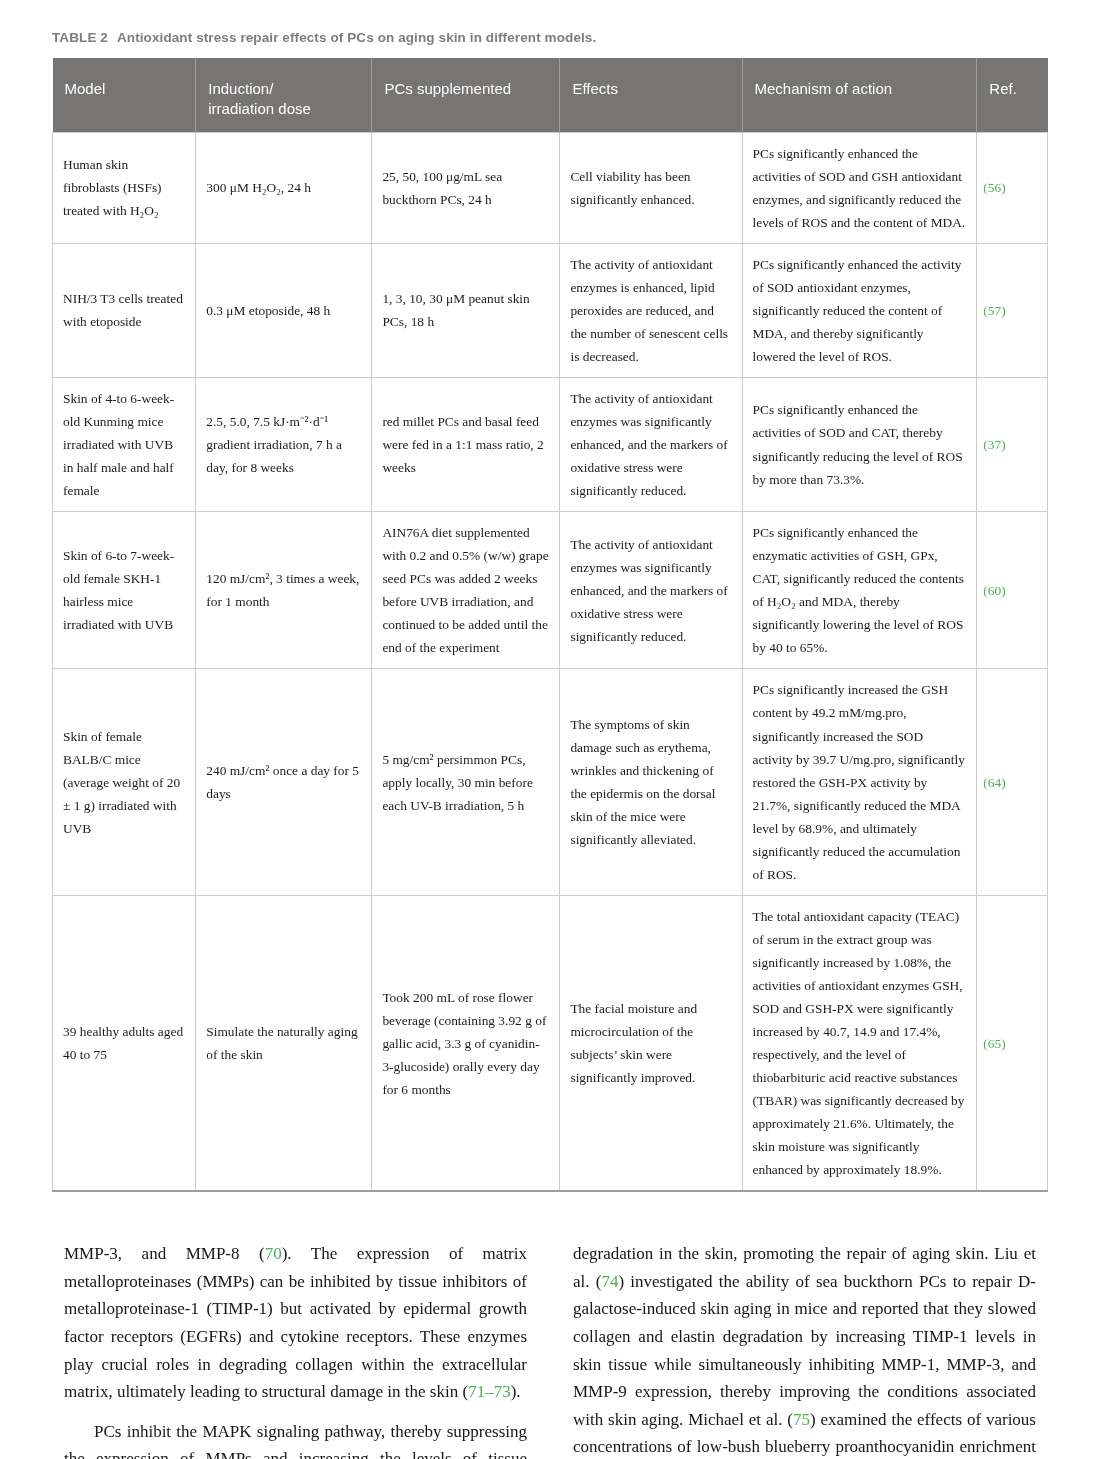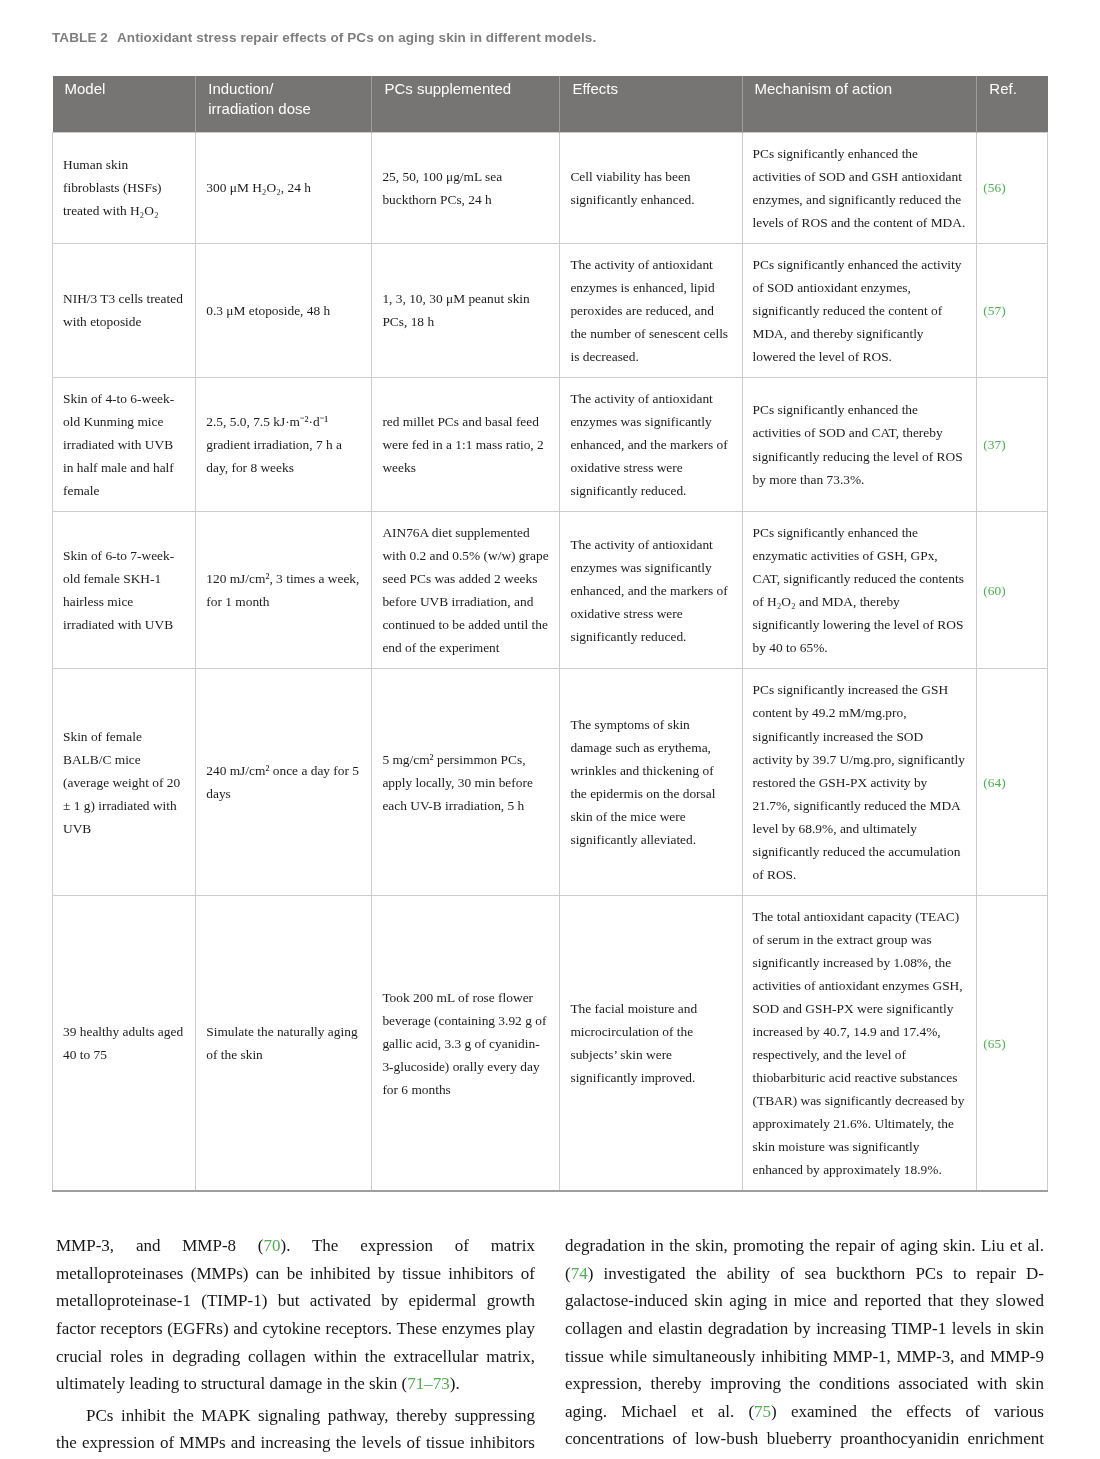--- a/index.html
+++ b/index.html
@@ -9,45 +9,45 @@
     --grid:#cccccc;
     --grid-dark:#9d9d9c;
     --ink:#1c1c1c;
   }
   html,body{margin:0;padding:0;background:#ffffff;}
   body{width:1100px;font-family:"Liberation Serif",serif;color:var(--ink);}
   .page{width:996px;margin:0 auto;padding-top:30px;}
 
   
   .caption{font-family:"Liberation Sans",sans-serif;font-size:13.5px;color:var(--caption-gray);
-           font-weight:bold;margin:0 0 31px 0;letter-spacing:.1px;}
+           font-weight:bold;margin:0 0 13px 0;letter-spacing:.1px;}
   .cap-label{margin-right:9px;}
 
   
   table{border-collapse:collapse;width:100%;table-layout:fixed;}
   thead th{
     background:var(--header-bg);color:#ffffff;
     font-family:"Liberation Sans",sans-serif;font-size:15px;font-weight:500;
-    text-align:left;vertical-align:top;padding:3px 12px 12px 12px;
+    text-align:left;vertical-align:top;padding:21px 12px 12px 12px;
     border-right:1px solid #9e9e9d;white-space:pre-line;line-height:1.35;
   }
   thead th:last-child{border-right:none;}
   tbody td{
     border:1px solid var(--grid);
     font-size:13.4px;line-height:1.72;
     padding:9px 10px;vertical-align:middle;color:var(--ink);
   }
   tbody tr:last-child td{border-bottom:2px solid var(--grid-dark);}
   td.ref{padding-left:6px;}
   td.ref span{color:var(--green);}
 
   
   .article{display:flex;gap:22px;margin-top:36px;}
   .col{flex:1;min-width:0;}
-  .p{margin:4px;font-size:17px;line-height:1.62;text-align:justify;color:#161616;}
+  .p{margin:12px;font-size:17px;line-height:1.62;text-align:justify;color:#161616;}
   .p.indent{text-indent:30px;}
   .cite{color:var(--green);}
 </style>
 </head>
 <body>
 
 <div class="page">
 
   <p class="caption"><span class="cap-label">TABLE 2</span><span>Antioxidant stress repair effects of PCs on aging skin in different models.</span></p>
 

